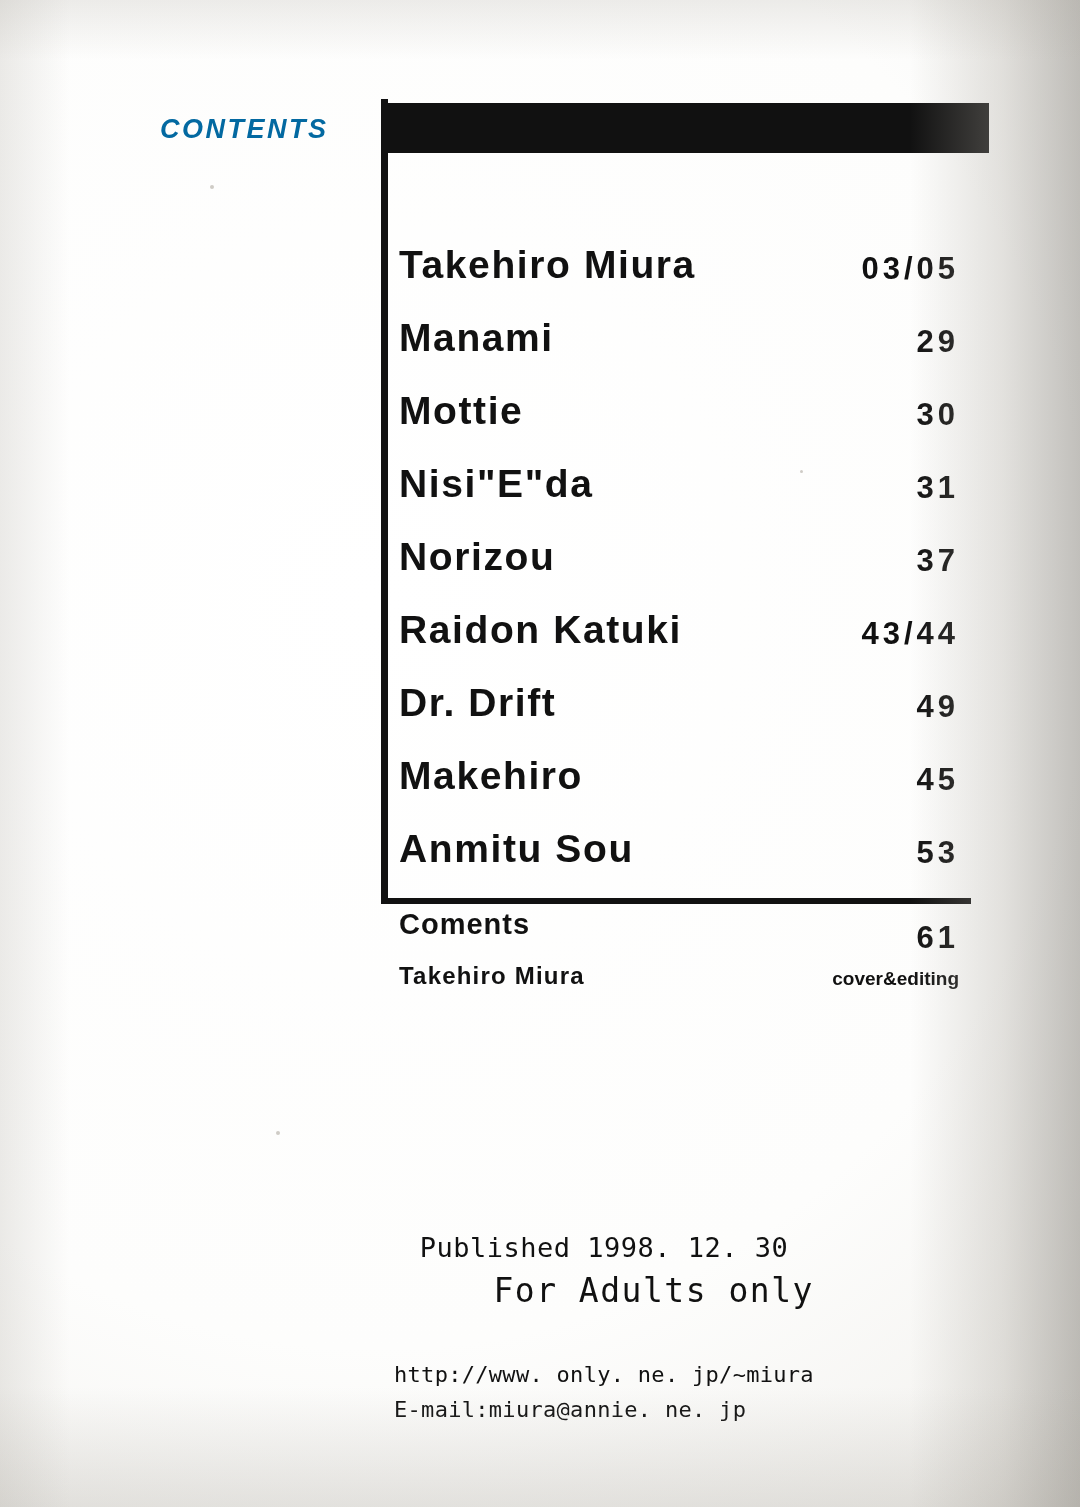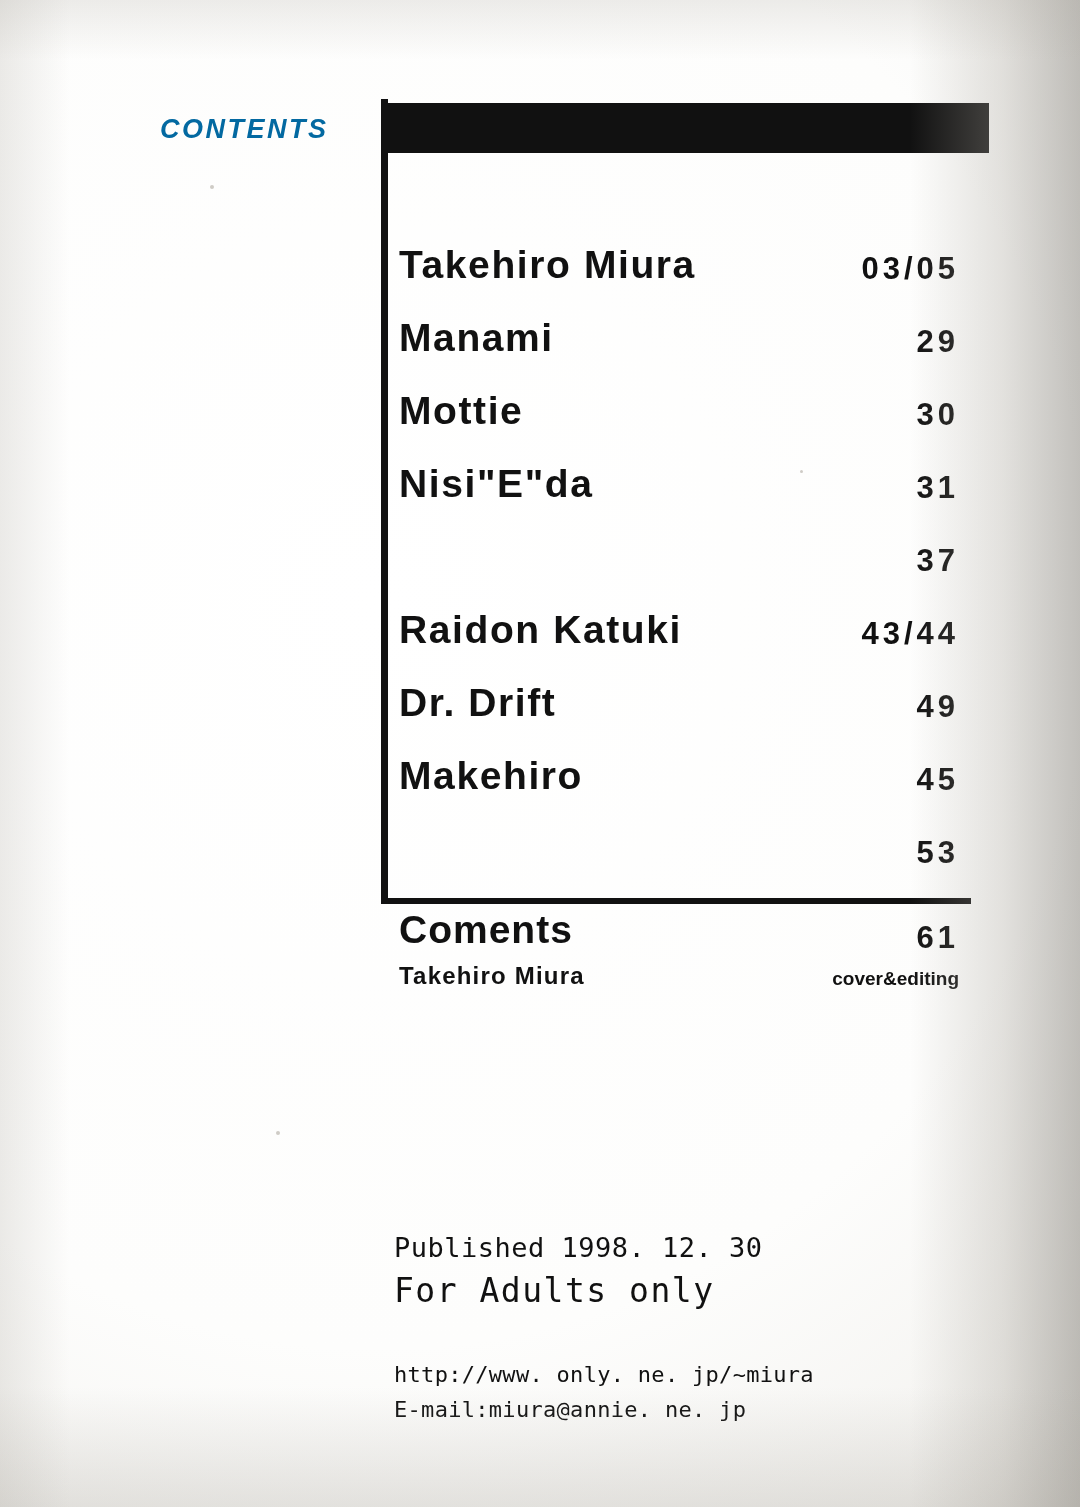--- a/index.html
+++ b/index.html
@@ -156,21 +156,21 @@
     font-size: 31px;
     font-weight: 700;
     letter-spacing: 4px;
     color: #111;
     top: 12px;
   }
   .coments-label {
     position: absolute;
     left: 399px;
     top: 0px;
-    font-size: 39px;
+    font-size: 29px;
     font-weight: 700;
     letter-spacing: 1px;
     color: #111;
   }
   .credit-row {
     position: absolute;
     left: 0;
     top: 962px;
     width: 1000px;
     height: 40px;
@@ -203,26 +203,28 @@
     position: absolute;
     left: 394px;
     top: 1232px;
     font-family: "DejaVu Sans Mono", monospace;
     color: #111;
   }
   .pub-line {
     font-size: 27px;
     letter-spacing: 0.5px;
     white-space: nowrap;
+    text-align: center;
   }
   .adults-line {
     font-size: 33px;
     letter-spacing: 1.5px;
     margin-top: 8px;
     white-space: nowrap;
+    text-align: right;
   }
   .url-line {
     font-size: 22px;
     letter-spacing: 0.3px;
     margin-top: 52px;
     white-space: nowrap;
   }
   .email-line {
     font-size: 22px;
     letter-spacing: 0.3px;
@@ -268,39 +270,41 @@
       <div class="toc-name">Mottie</div>
     </div>
 
     <div class="toc-row">
       <div class="toc-num">31</div>
       <div class="toc-name">Nisi"E"da</div>
     </div>
 
     <div class="toc-row">
       <div class="toc-num">37</div>
+      <div class="toc-name">Norizou</div>
     </div>
 
     <div class="toc-row">
       <div class="toc-num">43/44</div>
       <div class="toc-name">Raidon Katuki</div>
     </div>
 
     <div class="toc-row">
       <div class="toc-num">49</div>
       <div class="toc-name">Dr. Drift</div>
     </div>
 
     <div class="toc-row">
       <div class="toc-num">45</div>
       <div class="toc-name">Makehiro</div>
     </div>
 
     <div class="toc-row">
       <div class="toc-num">53</div>
+      <div class="toc-name">Anmitu Sou</div>
     </div>
 
   </div>
 
   <div class="coments-row">
     <div class="coments-num">61</div>
     <div class="coments-label">Coments</div>
   </div>
 
   <div class="credit-row">

